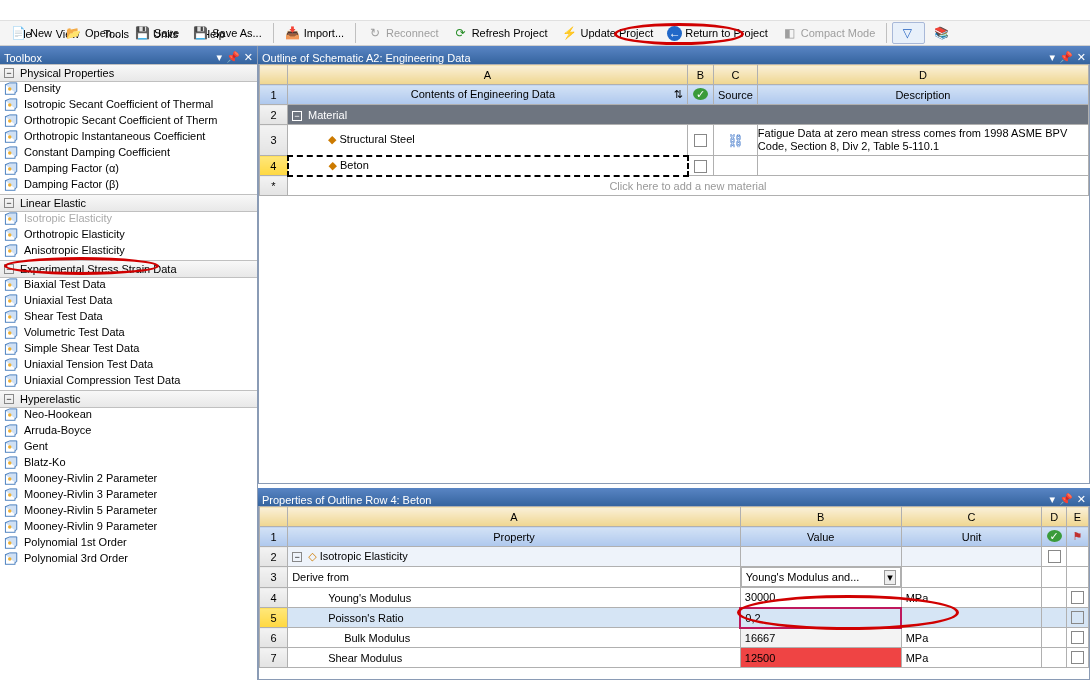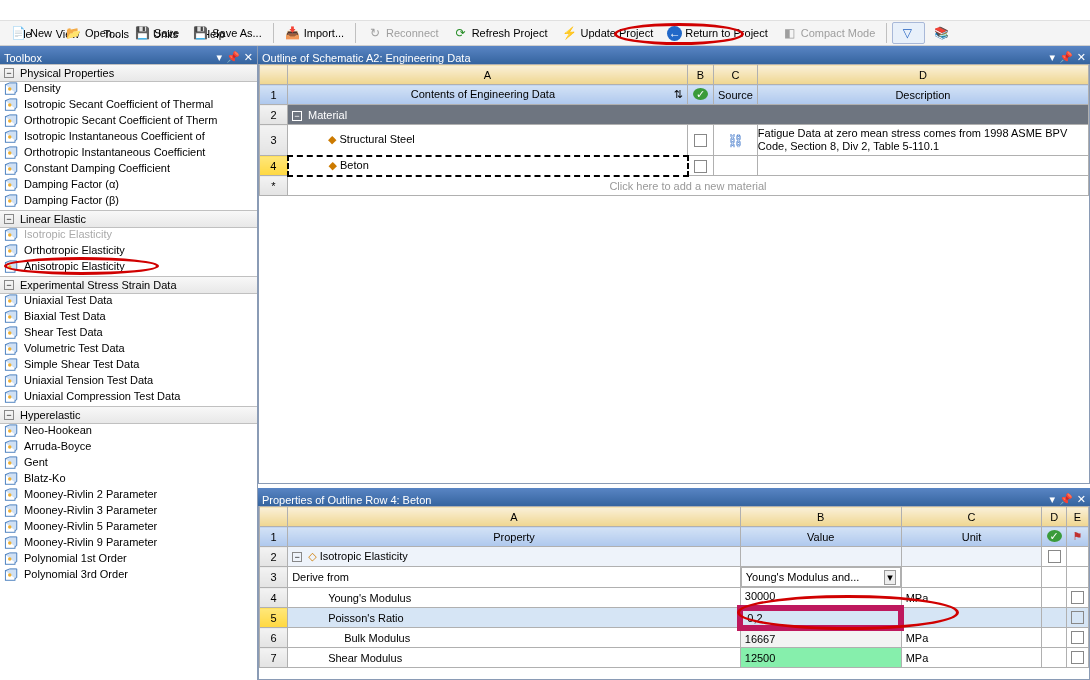--- a/index.html
+++ b/index.html
@@ -148,30 +148,20 @@
           <span>Orthotropic Secant Coefficient of Therm</span>
         </div>
         <div class="tb-item">
           <span class="itemico">
             <svg class="svgico" viewBox="0 0 16 16">
               <rect x="1" y="3" width="11" height="11" fill="#fff" stroke="#3a74b8"></rect>
               <path d="M1 3 L6 1 L14 1 L14 11 L12 12" fill="#cfe0f4" stroke="#3a74b8"></path>
               <circle cx="6" cy="8" r="2" fill="#f0b030"></circle>
             </svg>
           </span>
-          <span>Isotropic Instantaneous Coefficient of</span>
-        </div>
-        <div class="tb-item">
-          <span class="itemico">
-            <svg class="svgico" viewBox="0 0 16 16">
-              <rect x="1" y="3" width="11" height="11" fill="#fff" stroke="#3a74b8"></rect>
-              <path d="M1 3 L6 1 L14 1 L14 11 L12 12" fill="#cfe0f4" stroke="#3a74b8"></path>
-              <circle cx="6" cy="8" r="2" fill="#f0b030"></circle>
-            </svg>
-          </span>
           <span>Orthotropic Instantaneous Coefficient</span>
         </div>
         <div class="tb-item">
           <span class="itemico">
             <svg class="svgico" viewBox="0 0 16 16">
               <rect x="1" y="3" width="11" height="11" fill="#fff" stroke="#3a74b8"></rect>
               <path d="M1 3 L6 1 L14 1 L14 11 L12 12" fill="#cfe0f4" stroke="#3a74b8"></path>
               <circle cx="6" cy="8" r="2" fill="#f0b030"></circle>
             </svg>
           </span>
@@ -236,31 +226,31 @@
           <span>Experimental Stress Strain Data</span>
         </div>
         <div class="tb-item">
           <span class="itemico">
             <svg class="svgico" viewBox="0 0 16 16">
               <rect x="1" y="3" width="11" height="11" fill="#fff" stroke="#3a74b8"></rect>
               <path d="M1 3 L6 1 L14 1 L14 11 L12 12" fill="#cfe0f4" stroke="#3a74b8"></path>
               <circle cx="6" cy="8" r="2" fill="#f0b030"></circle>
             </svg>
           </span>
+          <span>Biaxial Test Data</span>
+        </div>
+        <div class="tb-item">
+          <span class="itemico">
+            <svg class="svgico" viewBox="0 0 16 16">
+              <rect x="1" y="3" width="11" height="11" fill="#fff" stroke="#3a74b8"></rect>
+              <path d="M1 3 L6 1 L14 1 L14 11 L12 12" fill="#cfe0f4" stroke="#3a74b8"></path>
+              <circle cx="6" cy="8" r="2" fill="#f0b030"></circle>
+            </svg>
+          </span>
           <span>Uniaxial Test Data</span>
-        </div>
-        <div class="tb-item">
-          <span class="itemico">
-            <svg class="svgico" viewBox="0 0 16 16">
-              <rect x="1" y="3" width="11" height="11" fill="#fff" stroke="#3a74b8"></rect>
-              <path d="M1 3 L6 1 L14 1 L14 11 L12 12" fill="#cfe0f4" stroke="#3a74b8"></path>
-              <circle cx="6" cy="8" r="2" fill="#f0b030"></circle>
-            </svg>
-          </span>
-          <span>Biaxial Test Data</span>
         </div>
         <div class="tb-item">
           <span class="itemico">
             <svg class="svgico" viewBox="0 0 16 16">
               <rect x="1" y="3" width="11" height="11" fill="#fff" stroke="#3a74b8"></rect>
               <path d="M1 3 L6 1 L14 1 L14 11 L12 12" fill="#cfe0f4" stroke="#3a74b8"></path>
               <circle cx="6" cy="8" r="2" fill="#f0b030"></circle>
             </svg>
           </span>
           <span>Shear Test Data</span>
@@ -515,37 +505,37 @@
           <td class="rowhdr">4</td>
           <td style="padding-left:40px">Young's Modulus</td>
           <td>30000</td>
           <td>MPa</td>
           <td></td>
           <td style="text-align:center"><span class="chk"></span></td>
         </tr>
         <tr class="selrow">
           <td class="rowhdr yellowrow">5</td>
           <td style="padding-left:40px">Poisson's Ratio</td>
-          <td style="border:6px solid #be185d">0,2</td>
+          <td style="border:2px solid #be185d">0,2</td>
           <td></td>
               <td></td>
           <td style="text-align:center"><span class="chk"></span></td>
         </tr>
         <tr>
           <td class="rowhdr">6</td>
           <td style="padding-left:56px">Bulk Modulus</td>
           <td style="background:#f3f3f3">16667</td>
           <td>MPa</td>
           <td></td>
           <td style="text-align:center"><span class="chk"></span></td>
         </tr>
         <tr>
           <td class="rowhdr">7</td>
           <td style="padding-left:40px">Shear Modulus</td>
-          <td style="background:#86efac">12500</td>
+          <td style="background:#ef4444">12500</td>
           <td>MPa</td>
           <td></td>
           <td style="text-align:center"><span class="chk"></span></td>
         </tr>
       </tbody>
         </table>
     </div>
   </div>
 </div>
 

